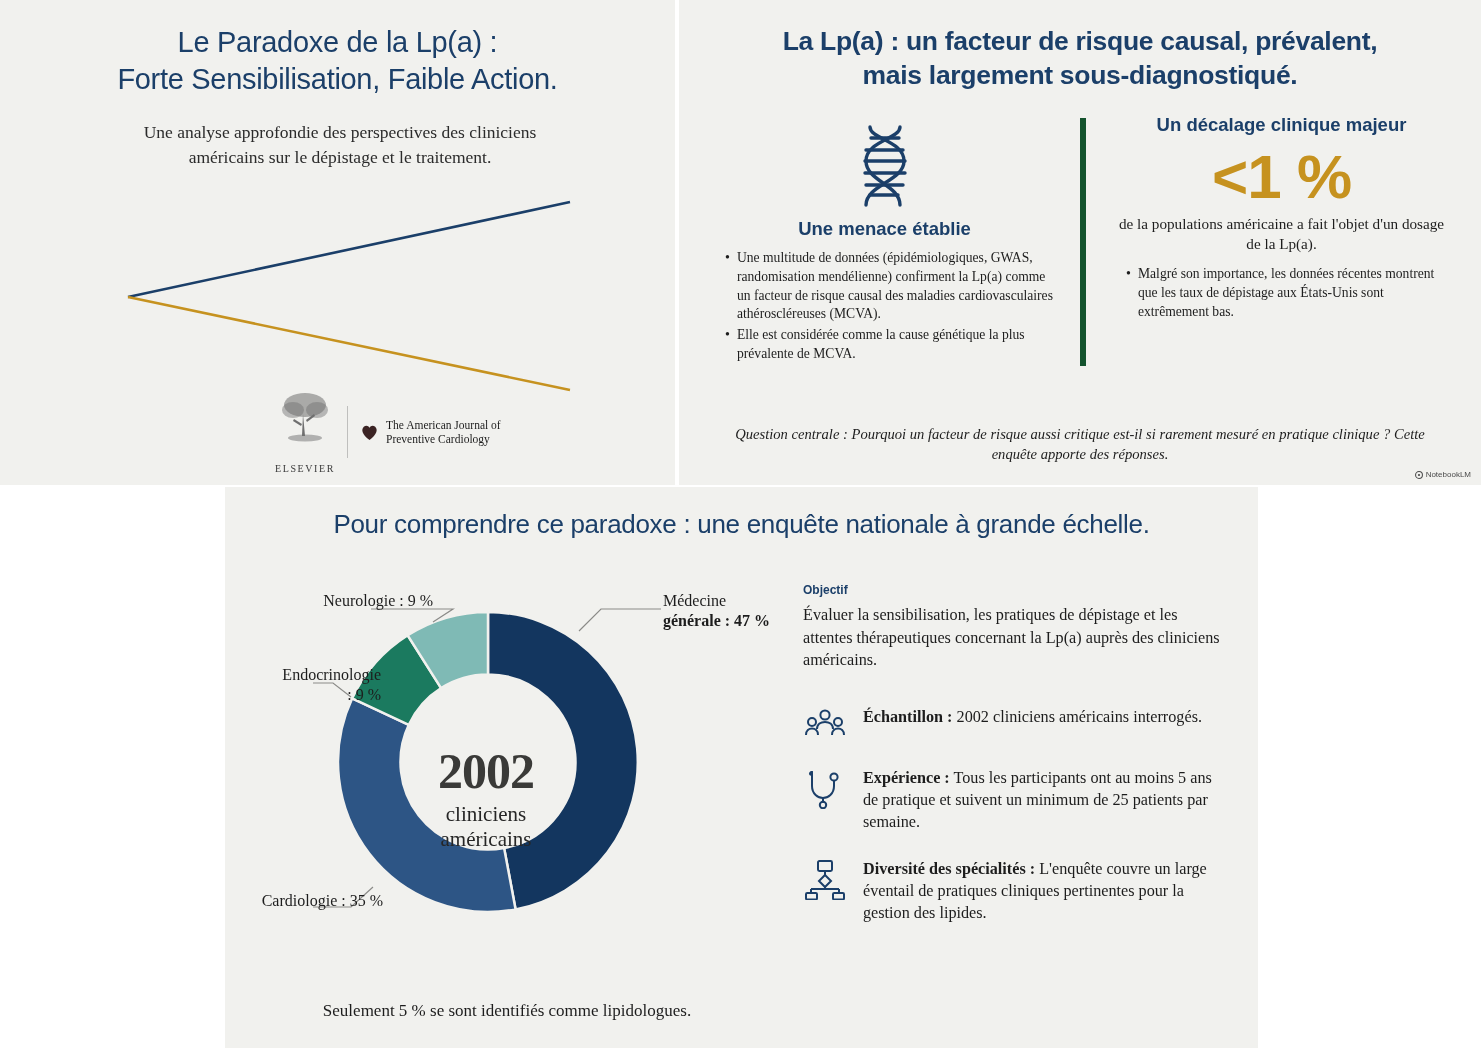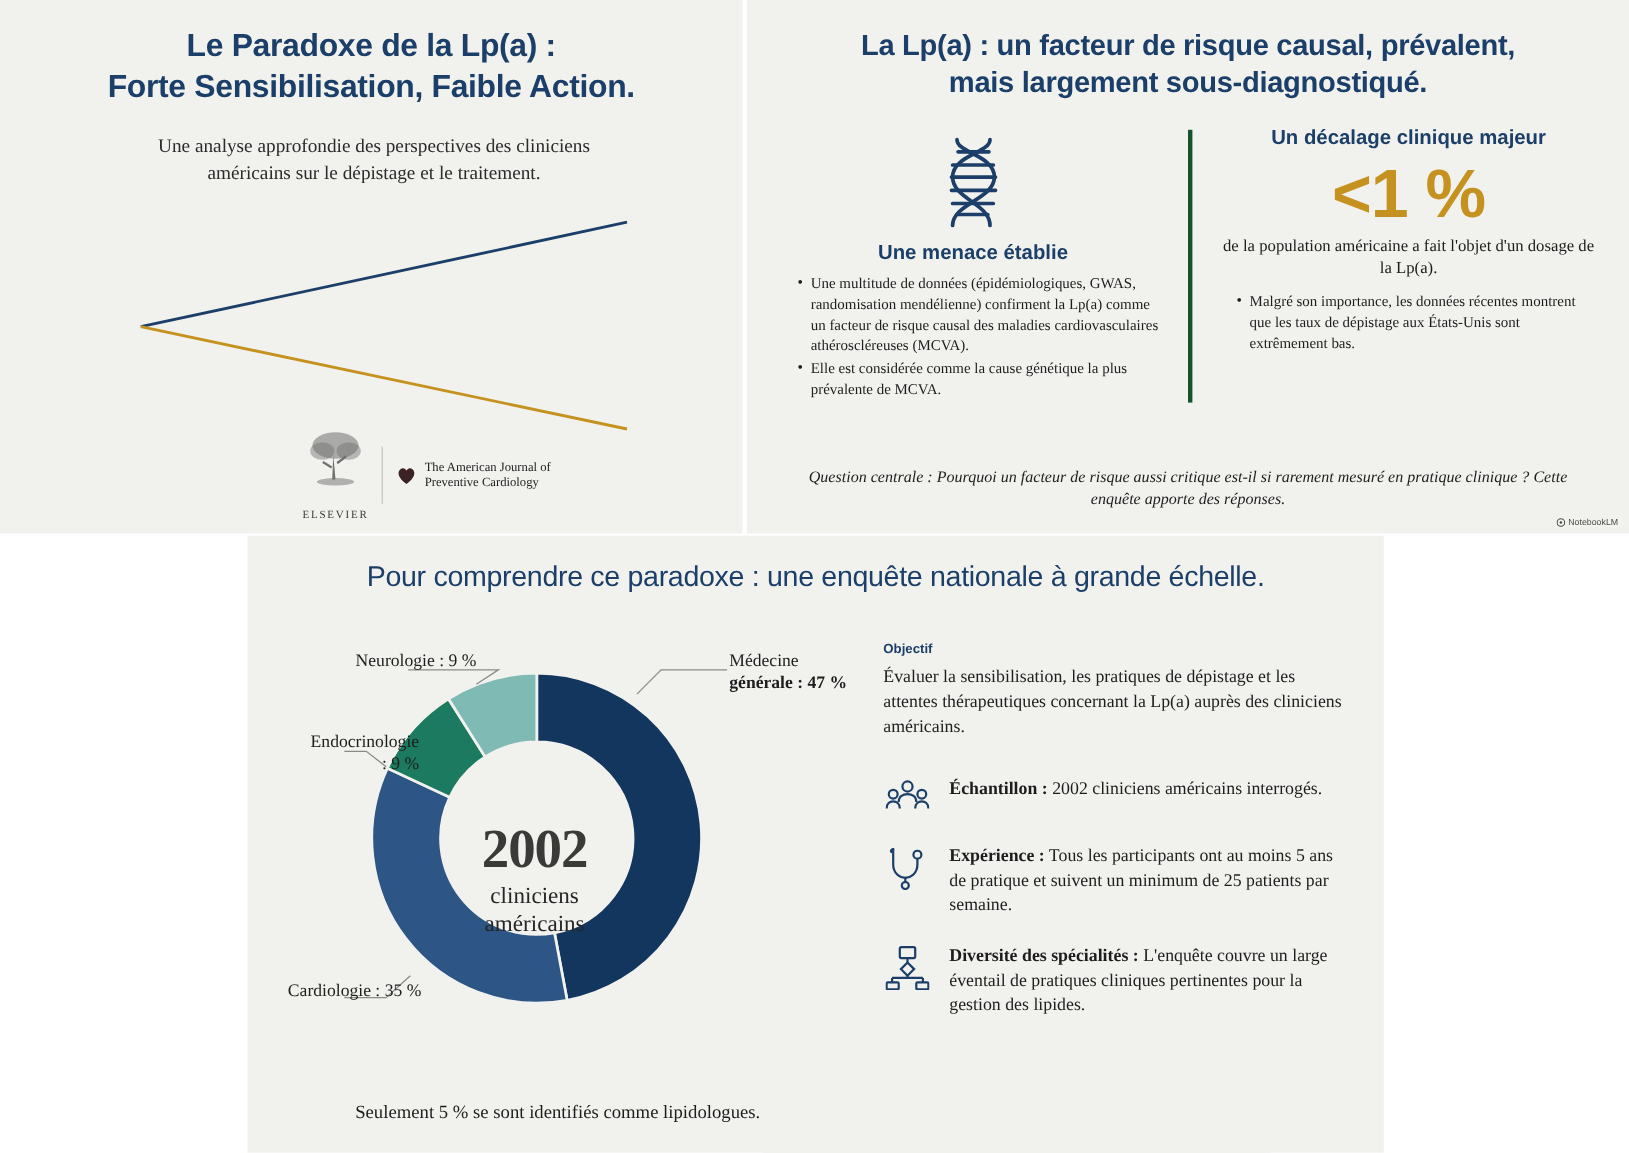--- a/index.html
+++ b/index.html
@@ -9,21 +9,21 @@
     font-family:"Liberation Sans",sans-serif;
     position:relative;overflow:hidden;
   }
   .panel{position:absolute;background:#f1f1ee;}
 
   
   #panel-a{left:0;top:0;width:675px;height:485px;}
   #panel-a .title{
     position:absolute;left:30px;top:24px;width:615px;
     text-align:center;color:#1b3f69;
-    font-weight:bold;font-size:29px;line-height:1.28;
+    font-weight:normal;font-size:29px;line-height:1.28;
     letter-spacing:-0.3px;
   }
   #panel-a .subtitle{
     position:absolute;left:110px;top:120px;width:460px;
     text-align:center;color:#2b2b2b;
     font-family:"Liberation Serif",serif;font-size:17.5px;line-height:1.45;
   }
   #panel-a .chevron{position:absolute;left:110px;top:180px;width:500px;height:230px;}
   #panel-a .logos{position:absolute;left:275px;top:390px;display:flex;align-items:center;gap:12px;}
   .elsevier{display:flex;flex-direction:column;align-items:center;}
@@ -40,21 +40,21 @@
   
   #panel-b{left:679px;top:0;width:802px;height:485px;}
   #panel-b .title{
     position:absolute;left:24px;top:24px;width:754px;text-align:center;
     color:#1b3f69;font-weight:bold;font-size:26.5px;line-height:1.3;
     letter-spacing:-0.3px;
   }
   #panel-b .cols{position:absolute;left:14px;top:118px;width:774px;display:flex;}
   #panel-b .col{width:50%;box-sizing:border-box;}
   #panel-b .col.left{padding:0 22px 0 18px;}
-  #panel-b .col.right{padding:0 16px 0 26px;border-left:4px solid #14532d;}
+  #panel-b .col.right{padding:0 16px 0 26px;border-left:6px solid #14532d;}
   .dna-wrap{display:flex;justify-content:center;height:96px;align-items:center;}
   .sub-h{
     text-align:center;color:#1b3f69;font-weight:bold;font-size:18.5px;
     margin:4px 0 9px;
   }
   .sub-h.right-h{margin-top:-4px;}
   ul.bul{
     margin:0;padding:0 0 0 14px;list-style:none;
     font-family:"Liberation Serif",serif;font-size:13.6px;line-height:1.38;color:#1d1d1d;
   }
@@ -179,21 +179,21 @@
       <div class="sub-h">Une menace établie</div>
       <ul class="bul">
         <li>Une multitude de données (épidémiologiques, GWAS, randomisation mendélienne) confirment la Lp(a) comme un facteur de risque causal des maladies cardiovasculaires athéroscléreuses (MCVA).</li>
         <li>Elle est considérée comme la cause génétique la plus prévalente de MCVA.</li>
       </ul>
     </div>
 
     <div class="col right">
       <div class="sub-h right-h">Un décalage clinique majeur</div>
       <div class="bignum">&lt;1 %</div>
-      <div class="bignum-sub">de la population américaine a fait l'objet d'un dosage de la Lp(a).</div>
+      <div class="bignum-sub">de la populations américaine a fait l'objet d'un dosage de la Lp(a).</div>
       <ul class="bul">
         <li>Malgré son importance, les données récentes montrent que les taux de dépistage aux États-Unis sont extrêmement bas.</li>
       </ul>
     </div>
   </div>
 
   <div class="question">Question centrale : Pourquoi un facteur de risque aussi critique est-il si rarement mesuré en pratique clinique ? Cette enquête apporte des réponses.</div>
 
   <div class="nblm">
     <svg width="8" height="8" viewBox="0 0 10 10">

